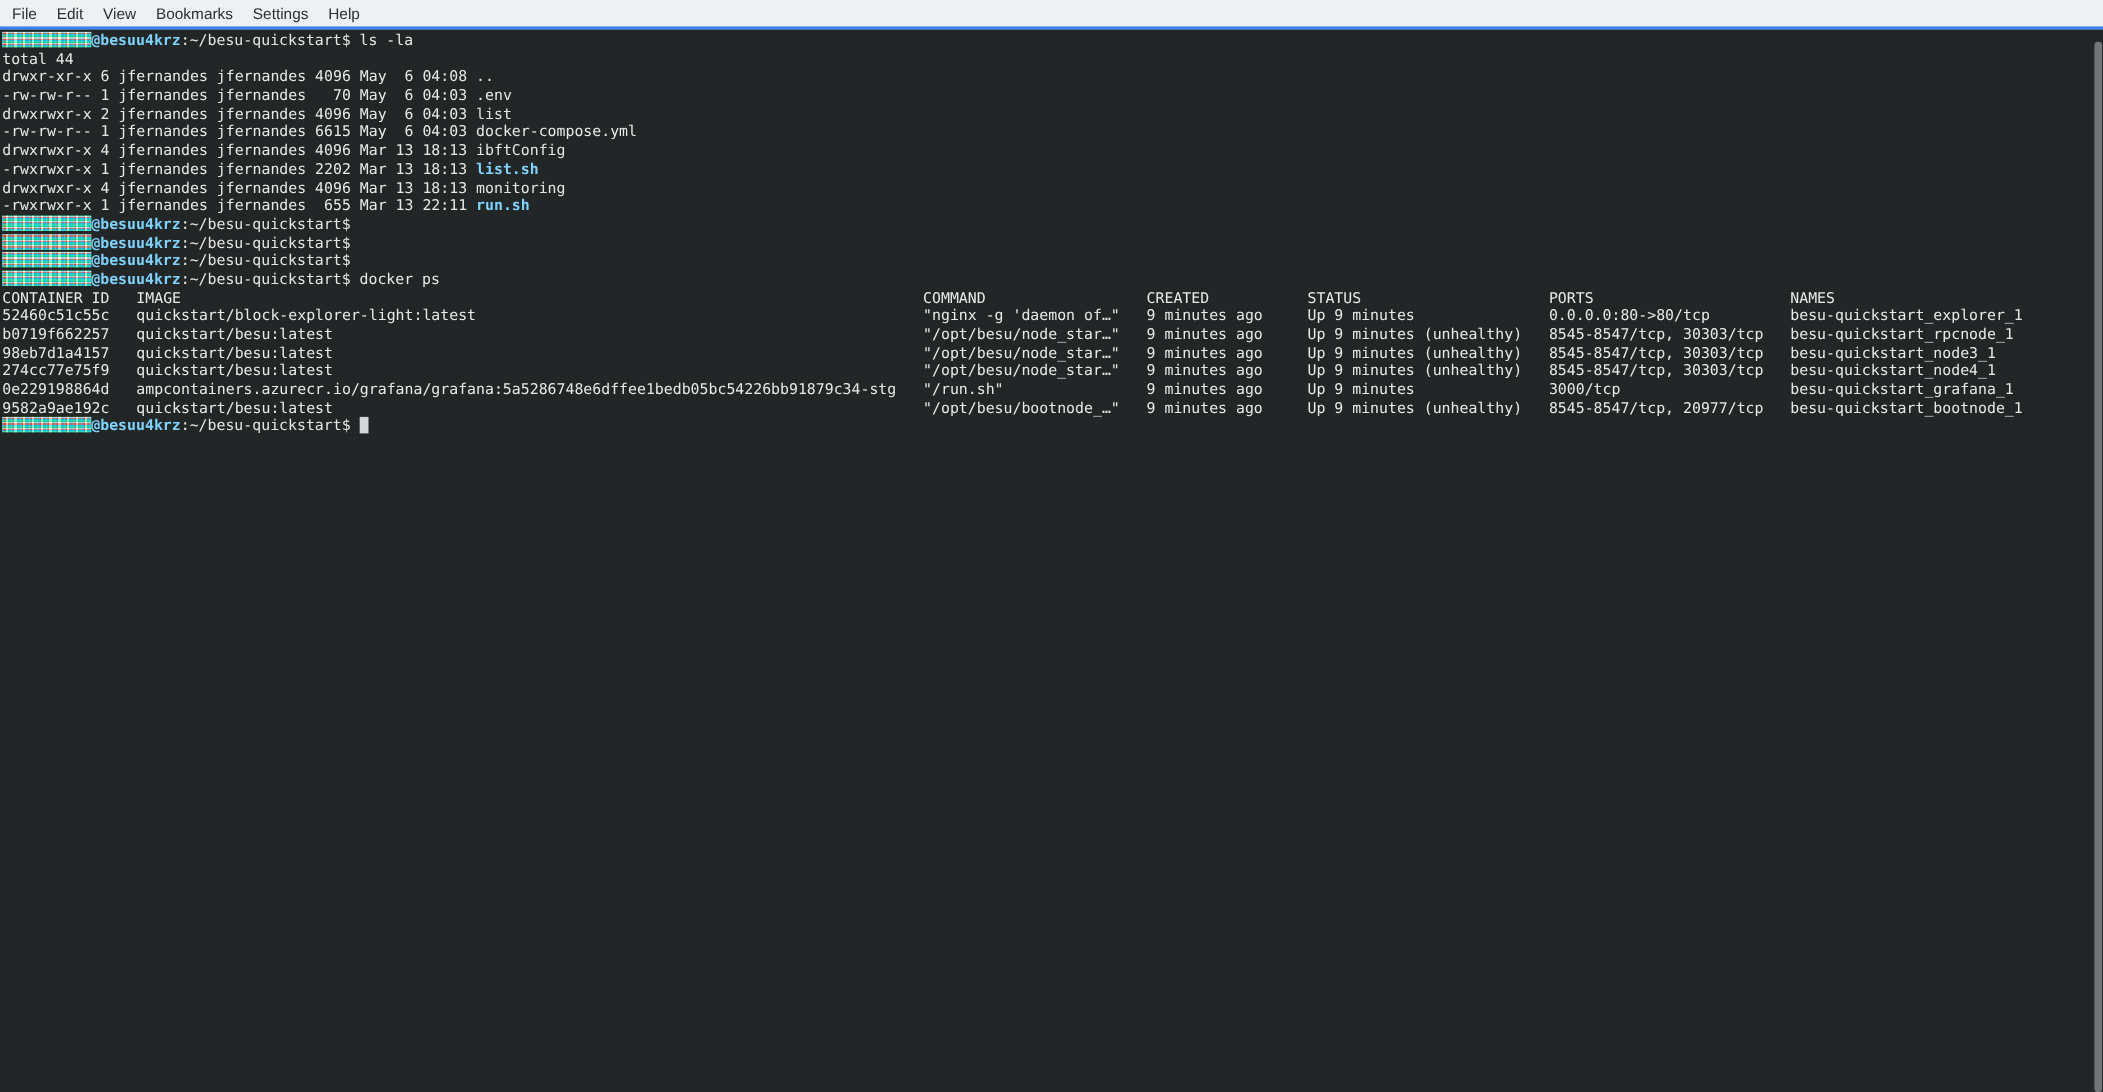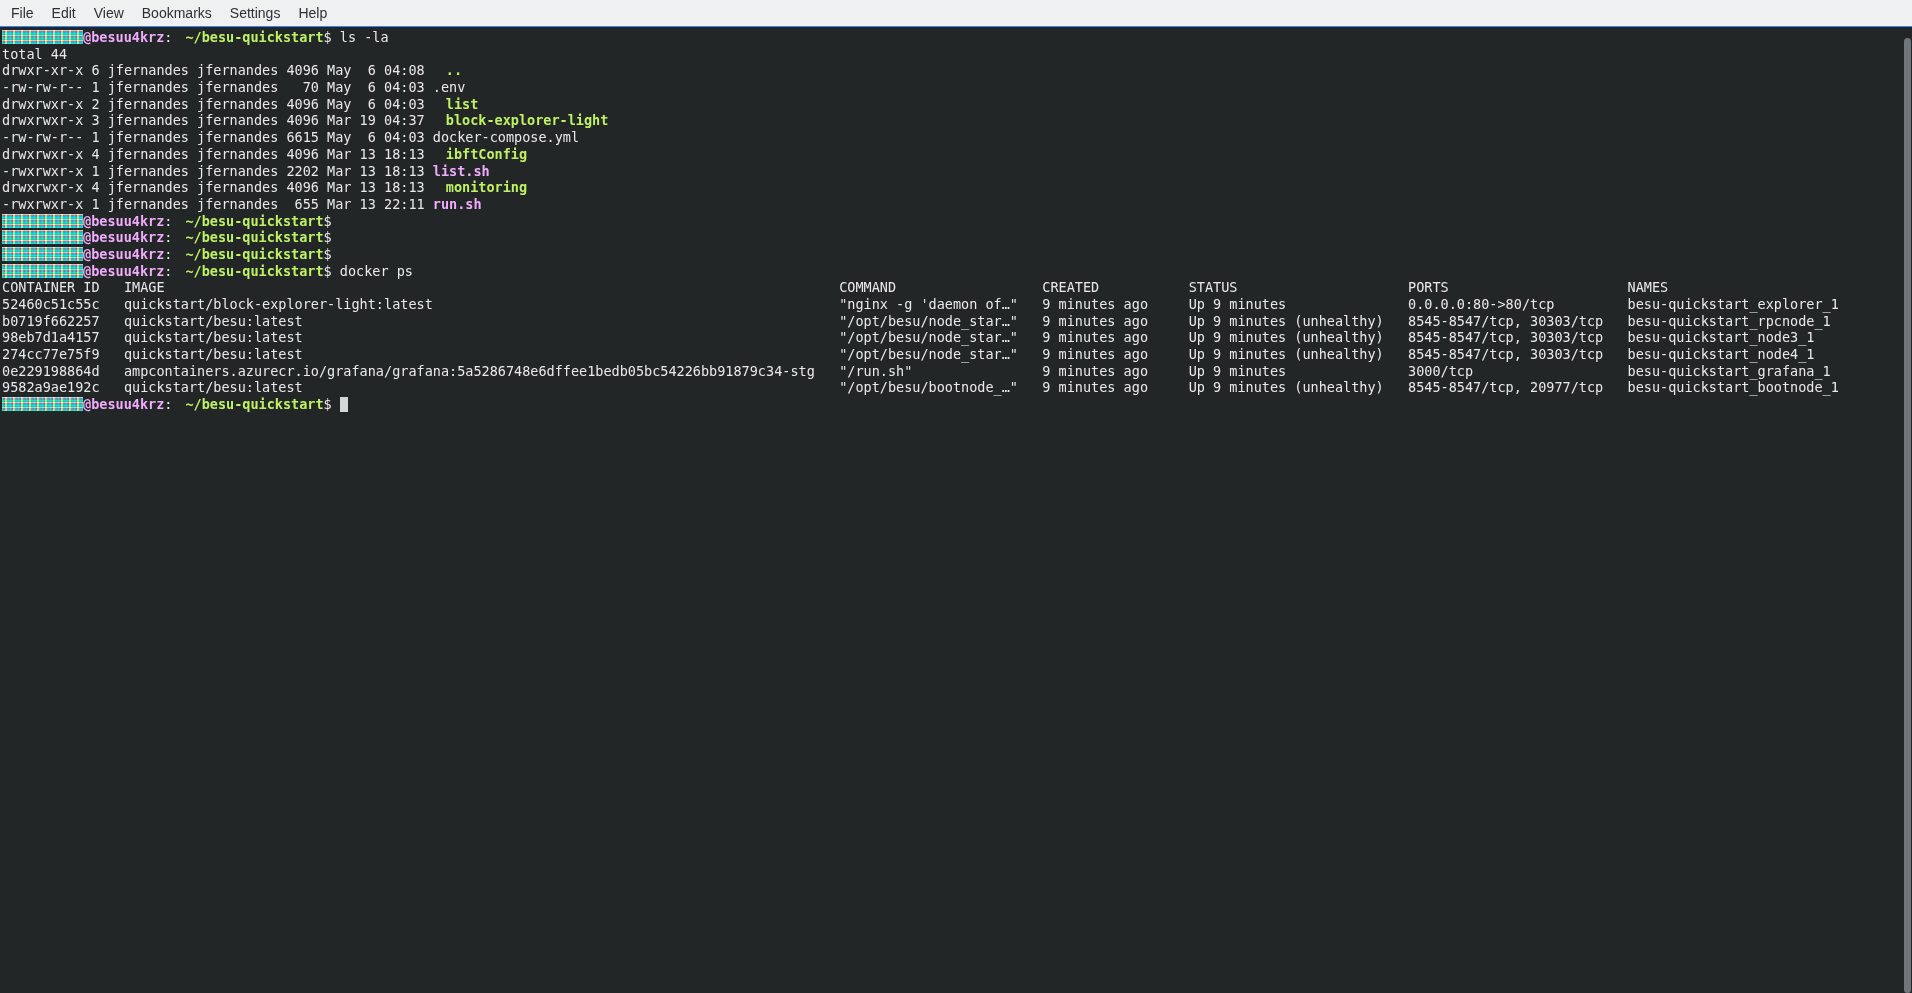--- a/index.html
+++ b/index.html
@@ -6,21 +6,21 @@
   html, body { margin: 0; padding: 0; }
   body {
     width: 1912px; height: 993px;
     background: #232627;
     overflow: hidden;
     font-family: "DejaVu Sans Mono", monospace;
   }
   .menubar {
     height: 27px;
     background: #eff0f1;
-    border-bottom: 1px solid #3b82f6;
+    border-bottom: 3px solid #3b82f6;
     display: flex;
     align-items: center;
     padding-left: 2px;
     font-family: "Liberation Sans", sans-serif;
     font-size: 14px;
     color: #2b3033;
   }
   .menu-item { padding: 0 9px; cursor: default; }
   .terminal {
     position: relative;
@@ -30,22 +30,22 @@
     padding: 2px 0 0 2px;
   }
   .tline {
     white-space: pre;
     font-size: 13.5px;
     line-height: 16.7px;
     height: 16.7px;
     color: #e8eaea;
   }
   .fg { color: #e8eaea; }
-  .g  { color: #f0abfc; font-weight: bold; }   
-  .b  { color: #bef264; font-weight: bold; margin-left: 13px; }   
+  .g  { color: #7dd3fc; font-weight: bold; }   
+  .b  { color: #e5e5e5; font-weight: normal; }   
   .noise {
     display: inline-block;
     width: 81px; height: 14px;
     vertical-align: -2px;
     background-image:
       repeating-linear-gradient(0deg,  rgba(70,210,140,0.9) 0 1px, rgba(47,159,216,0.85) 1px 2px, rgba(224,82,74,0.7) 2px 3px, rgba(242,242,230,0.6) 3px 4px, rgba(39,181,110,0.85) 4px 5px),
       repeating-linear-gradient(90deg, #3fd184 0 1px, #2f9fd8 1px 2px, #e0524a 2px 3px, #ececdf 3px 5px, #27b56e 5px 6px, #2f9fd8 6px 8px);
     background-blend-mode: hard-light;
   }
   .cursor {
@@ -79,21 +79,20 @@
     <span class="menu-item">Settings</span>
     <span class="menu-item">Help</span>
   </div>
   <div class="terminal">
     <div id="term-lines">
         <div class="tline"><span class="noise"></span><span class="g">@besuu4krz</span><span class="fg">:</span><span class="b">~/besu-quickstart</span><span class="fg">$ ls -la</span></div>
         <div class="tline">total 44</div>
         <div class="tline"><span class="fg">drwxr-xr-x 6 jfernandes jfernandes 4096 May  6 04:08 </span><span class="b">..</span></div>
         <div class="tline"><span class="fg">-rw-rw-r-- 1 jfernandes jfernandes   70 May  6 04:03 </span><span class="fg">.env</span></div>
         <div class="tline"><span class="fg">drwxrwxr-x 2 jfernandes jfernandes 4096 May  6 04:03 </span><span class="b">list</span></div>
-        <div class="tline"><span class="fg">drwxrwxr-x 3 jfernandes jfernandes 4096 Mar 19 04:37 </span><span class="b">block-explorer-light</span></div>
         <div class="tline"><span class="fg">-rw-rw-r-- 1 jfernandes jfernandes 6615 May  6 04:03 </span><span class="fg">docker-compose.yml</span></div>
         <div class="tline"><span class="fg">drwxrwxr-x 4 jfernandes jfernandes 4096 Mar 13 18:13 </span><span class="b">ibftConfig</span></div>
         <div class="tline"><span class="fg">-rwxrwxr-x 1 jfernandes jfernandes 2202 Mar 13 18:13 </span><span class="g">list.sh</span></div>
         <div class="tline"><span class="fg">drwxrwxr-x 4 jfernandes jfernandes 4096 Mar 13 18:13 </span><span class="b">monitoring</span></div>
         <div class="tline"><span class="fg">-rwxrwxr-x 1 jfernandes jfernandes  655 Mar 13 22:11 </span><span class="g">run.sh</span></div>
         <div class="tline"><span class="noise"></span><span class="g">@besuu4krz</span><span class="fg">:</span><span class="b">~/besu-quickstart</span><span class="fg">$</span></div>
         <div class="tline"><span class="noise"></span><span class="g">@besuu4krz</span><span class="fg">:</span><span class="b">~/besu-quickstart</span><span class="fg">$</span></div>
         <div class="tline"><span class="noise"></span><span class="g">@besuu4krz</span><span class="fg">:</span><span class="b">~/besu-quickstart</span><span class="fg">$</span></div>
         <div class="tline"><span class="noise"></span><span class="g">@besuu4krz</span><span class="fg">:</span><span class="b">~/besu-quickstart</span><span class="fg">$ docker ps</span></div>
         <div class="tline">CONTAINER ID   IMAGE                                                                                   COMMAND                  CREATED           STATUS                     PORTS                      NAMES</div>

